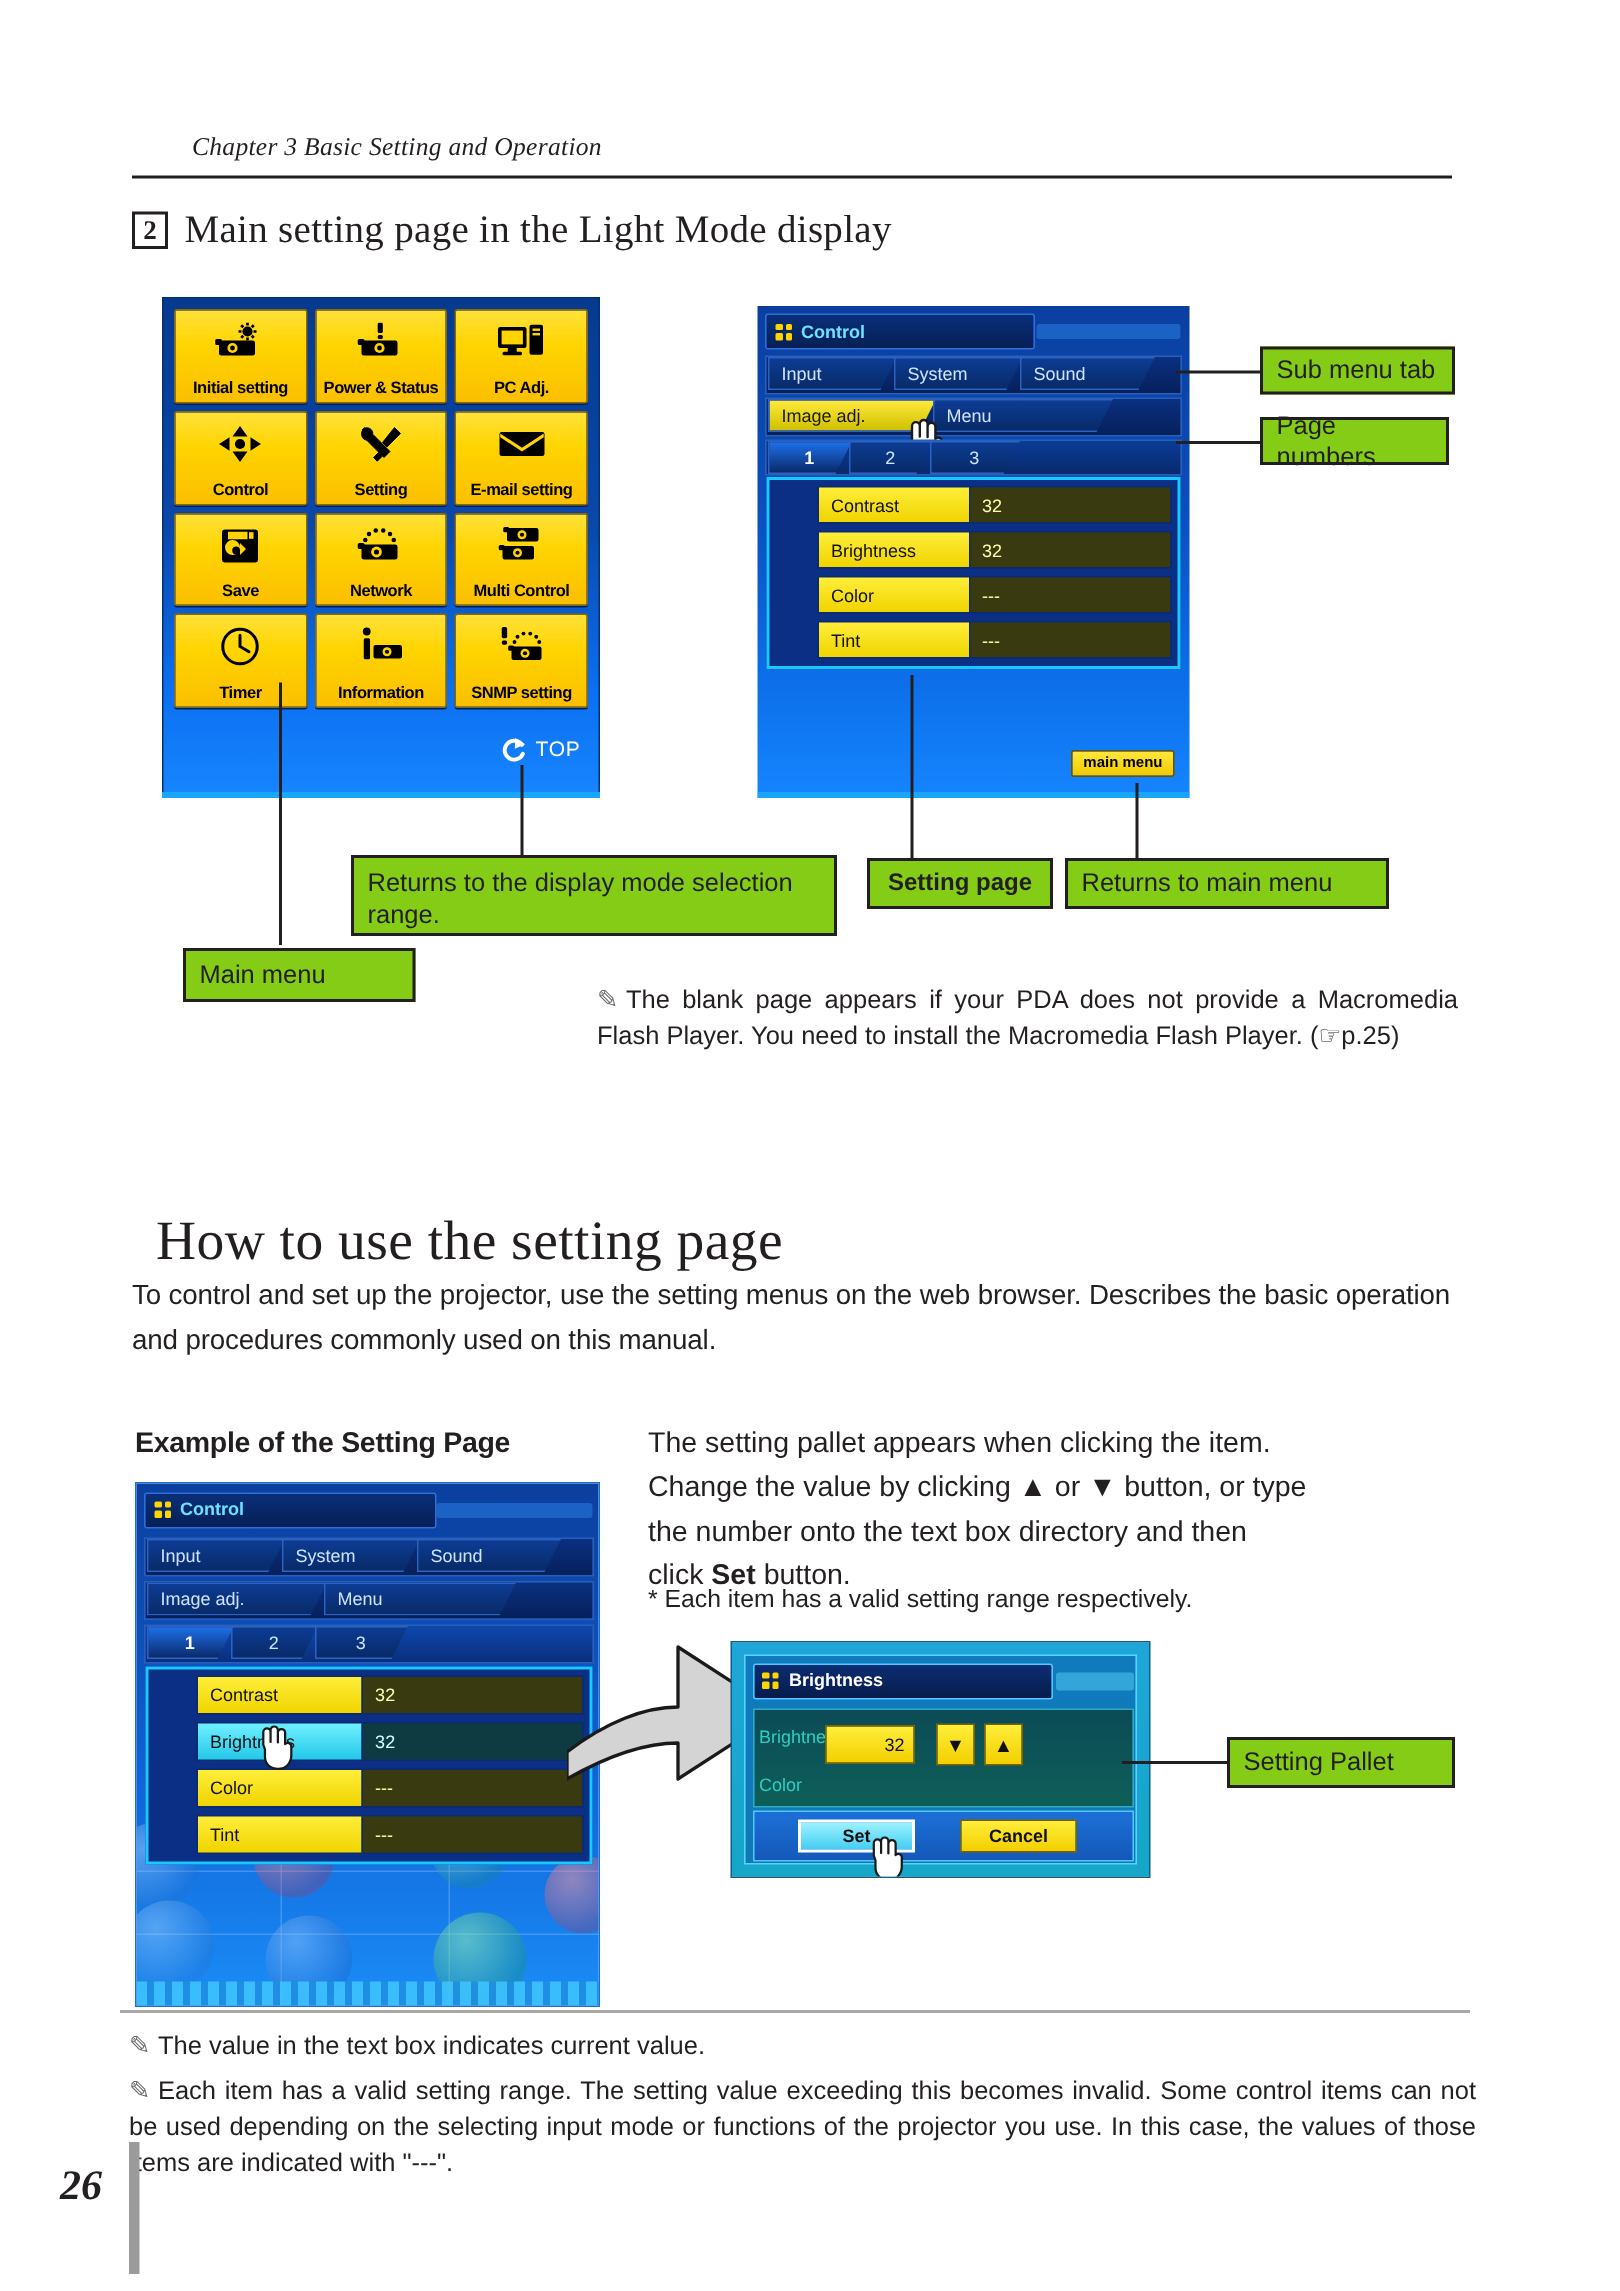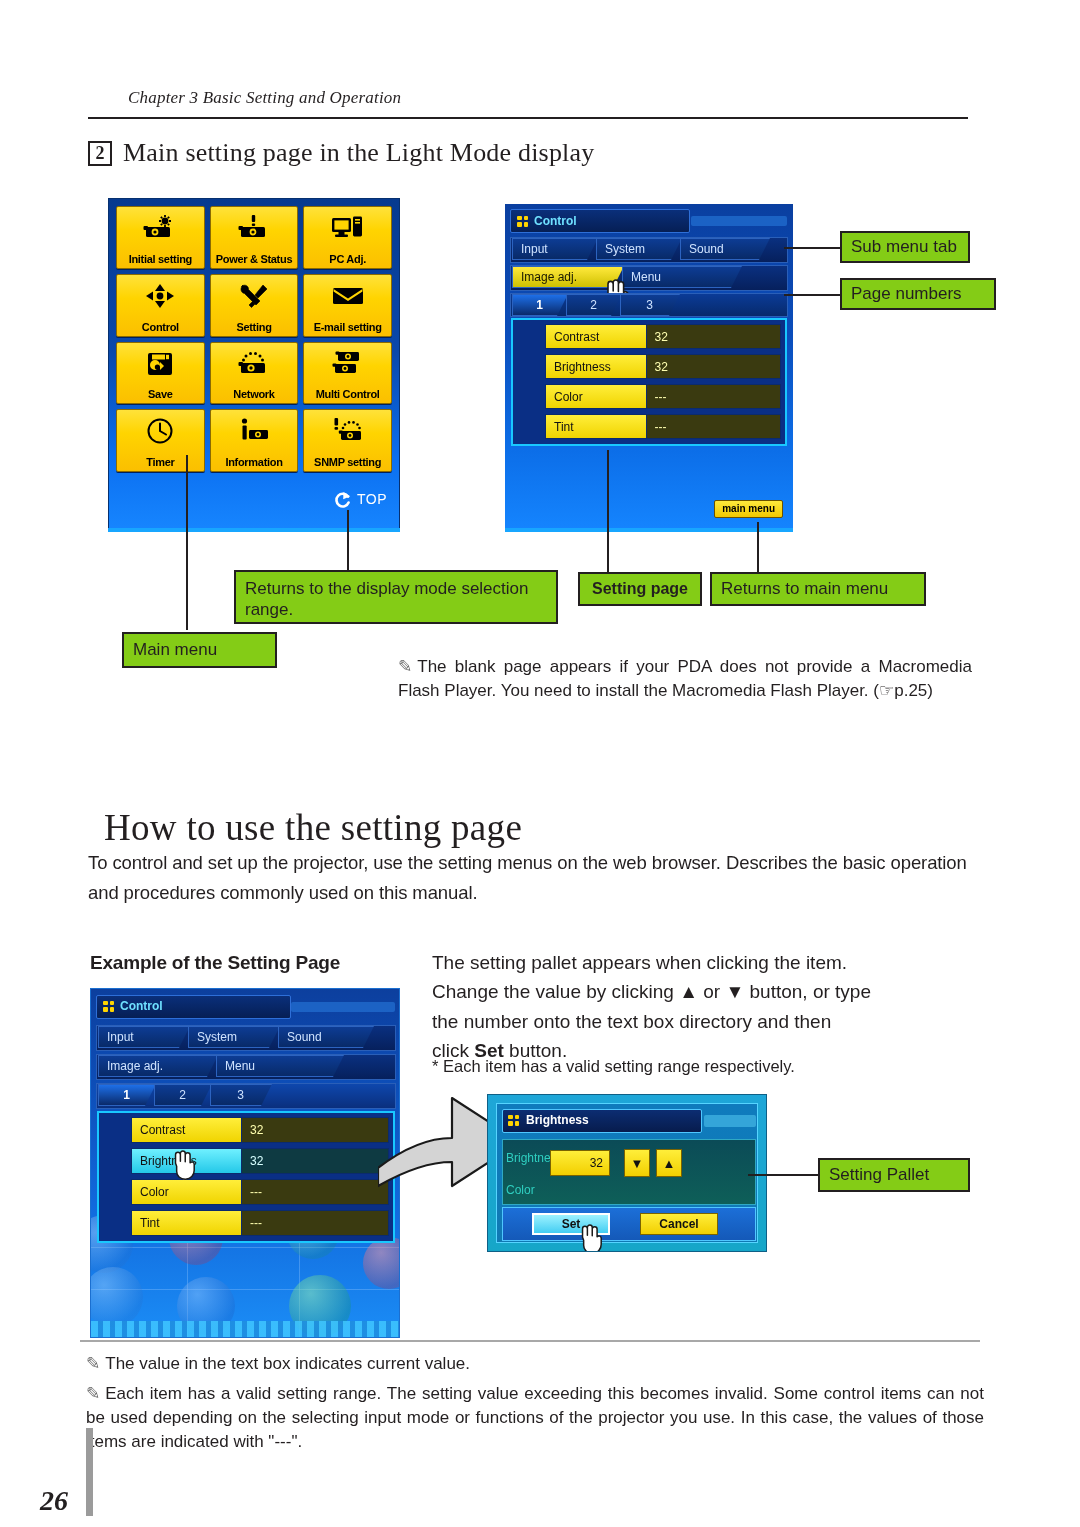--- a/index.html
+++ b/index.html
@@ -232,21 +232,21 @@
     position:absolute; left:80px; top:1340px; width:900px; height:2px; background:#a8a8a8;
   }
   .note {
     position:absolute; font-size:17px; line-height:1.42; color:#231f20;
   }
   .note .pen { font-style:normal; color:#6b6b6b; margin-right:5px; }
 
   #pagenum {
     position:absolute; left:40px; top:1442px;
     font-family:"Liberation Serif", serif; font-weight:bold; font-style:italic;
-    font-size:28px; color:#231f20;margin-top:43px;
+    font-size:28px; color:#231f20;
   }
   #page-bar {
     position:absolute; left:86px; top:1428px; width:7px; height:88px; background:#9b9b9b;
   }
 </style>
 </head>
 <body>
 
 <div id="chapter-head">Chapter 3 Basic Setting and Operation</div>
 <div id="head-rule"></div>
@@ -546,21 +546,21 @@
 
   <div class="mainmenu-btn">main menu</div>
 </div>
 
 <div class="lead h" style="left:784px; top:247px; width:56px;"></div>
 <div class="callout" id="co-submenu" style="left:840px; top:231px; width:130px; height:32px;">
   <span>Sub menu tab</span>
 </div>
 
 <div class="lead h" style="left:784px; top:294px; width:56px;"></div>
-<div class="callout" id="co-pagenums" style="left:840px; top:278px; width:156px; height:32px;">
+<div class="callout" id="co-pagenums" style="left:840px; top:278px; width:126px; height:32px;">
   <span>Page numbers</span>
 </div>
 
 <div class="lead v" style="left:347px; top:510px; height:62px;"></div>
 <div class="callout" id="co-returns-display" style="left:234px; top:570px; width:324px; height:54px; align-items:flex-start; padding-top:6px;">
   <span>Returns to the display mode selection range.</span>
 </div>
 
 <div class="lead v" style="left:186px; top:455px; height:175px;"></div>
 <div class="callout" id="co-main-menu" style="left:122px; top:632px; width:155px; height:36px;">

